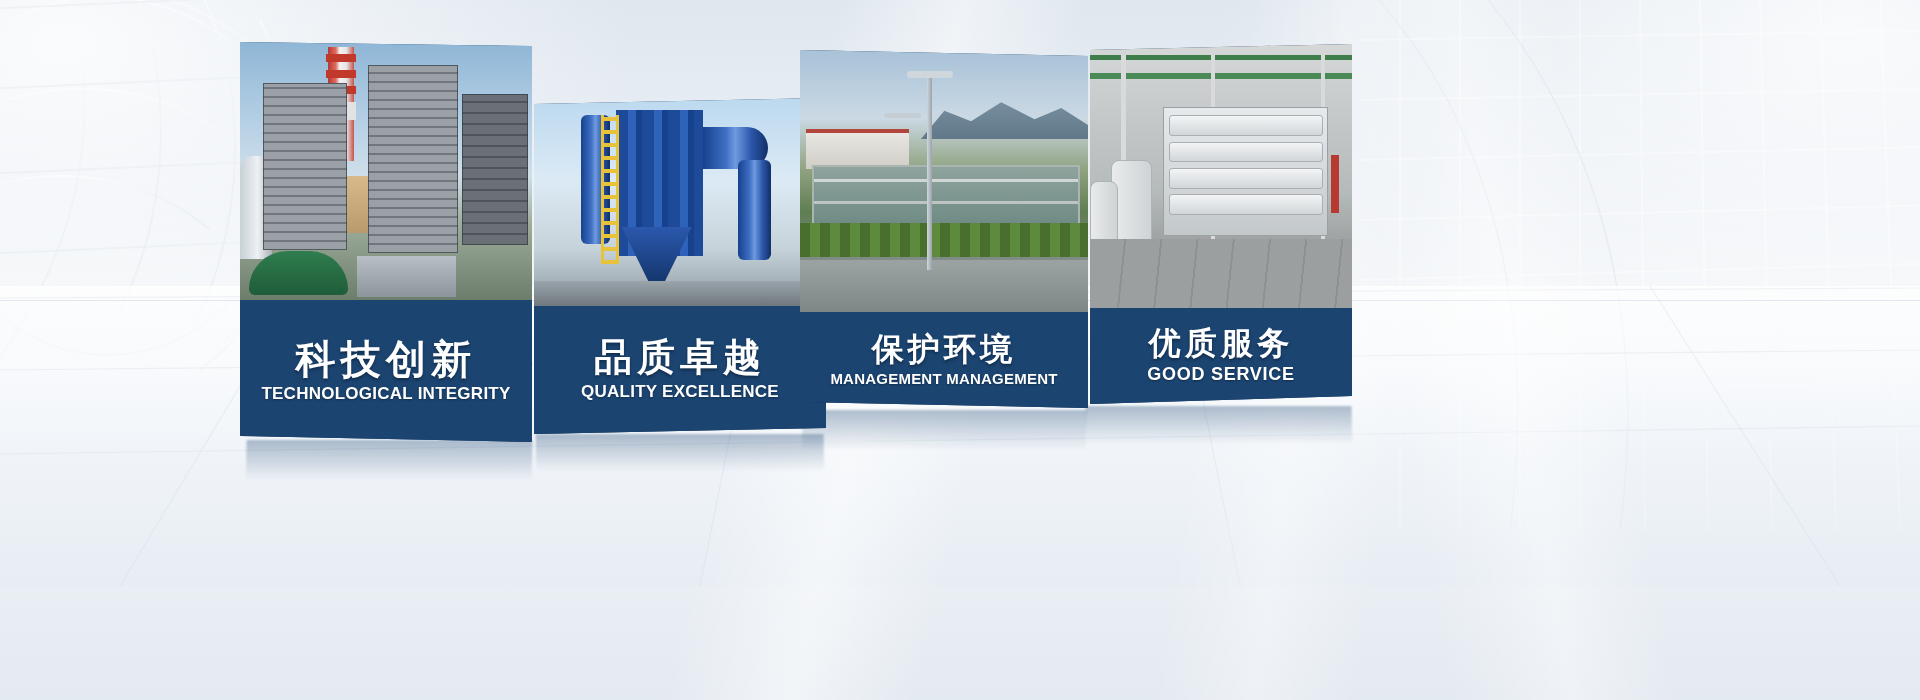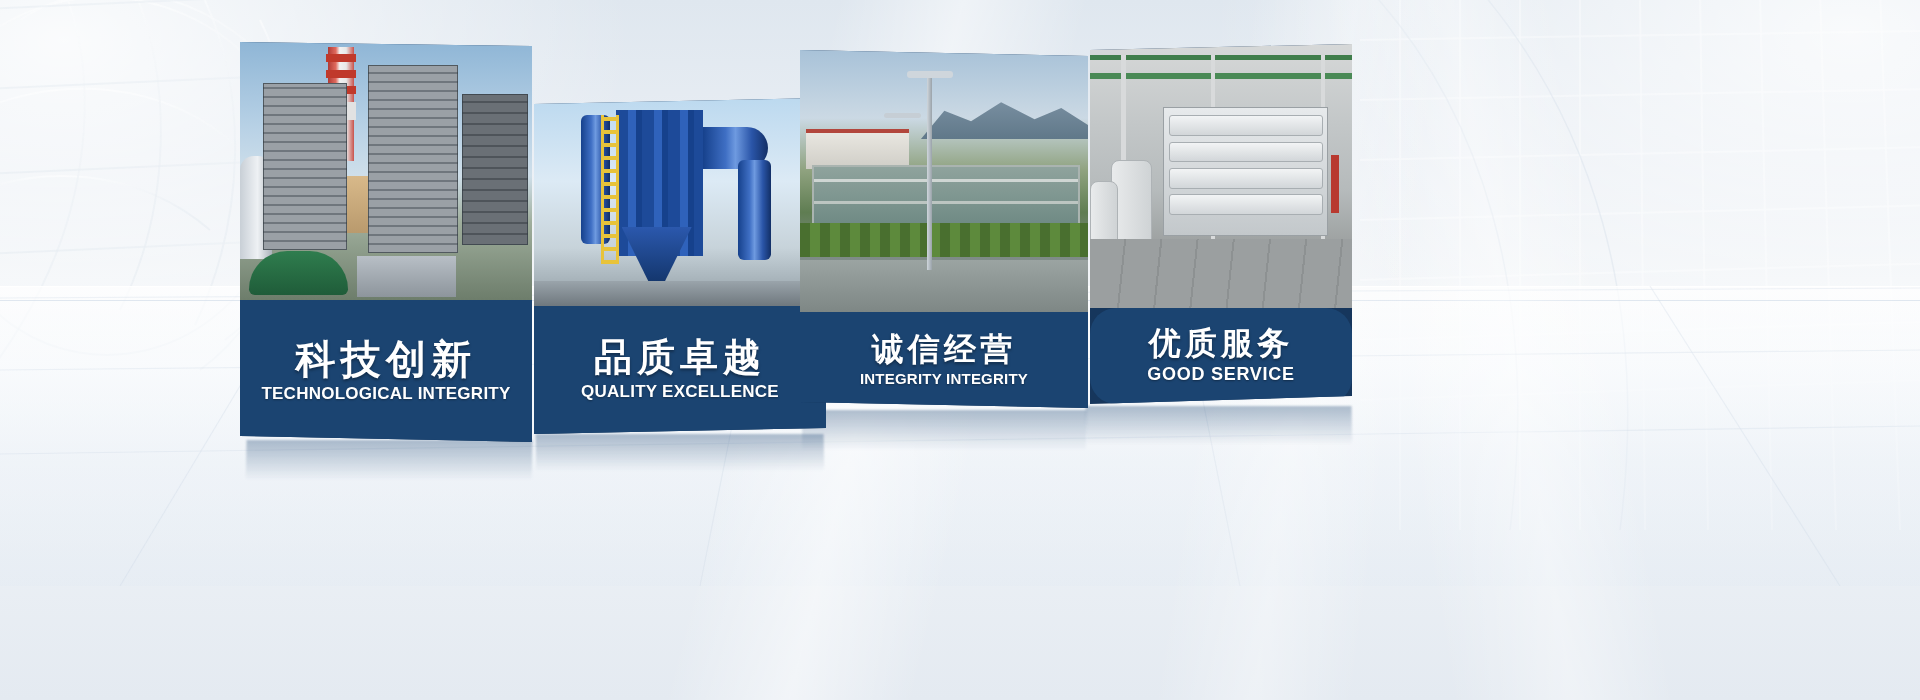--- a/index.html
+++ b/index.html
@@ -314,22 +314,22 @@
           </div>
           <div class="hedge"></div>
           <div class="road"></div>
           <div class="lamp"></div>
           <div class="lamp-h"></div>
           <div class="lamp-h2"></div>
         </div>
       </div>
       <div class="band" style="height:96px;">
         <div class="band-inner">
-          <div class="cn" style="font-size:32px;">诚信经营</div>
-          <div class="en" style="font-size:15px;">INTEGRITY INTEGRITY</div>
+          <div class="cn" style="font-size:32px;">保护环境</div>
+          <div class="en" style="font-size:15px;">MANAGEMENT MANAGEMENT</div>
         </div>
       </div>
     </div>
 
     <div class="card" style="left:1090px;top:44px;width:262px;height:360px;
                 clip-path:polygon(0 6px,100% 0,100% calc(100% - 8px),0 100%);">
       <div class="photo" style="height:264px;">
         <div class="ph p4">
           <div class="pipe-h" style="top:4%;"></div>
           <div class="pipe-h" style="top:11%;background:#4a8a56;"></div>
@@ -340,21 +340,21 @@
           <div class="membrane" style="left:30%;top:27%;width:58%;height:7%;"></div>
           <div class="membrane" style="left:30%;top:37%;width:58%;height:7%;"></div>
           <div class="membrane" style="left:30%;top:47%;width:58%;height:7%;"></div>
           <div class="membrane" style="left:30%;top:57%;width:58%;height:7%;"></div>
           <div class="tank" style="left:8%;top:44%;width:15%;height:32%;"></div>
           <div class="tank" style="left:0%;top:52%;width:10%;height:24%;"></div>
           <div class="red" style="left:92%;top:42%;width:3%;height:22%;"></div>
           <div class="floor"></div>
         </div>
       </div>
-      <div class="band" style="height:96px;border-radius:26px;">
+      <div class="band" style="height:96px;">
         <div class="band-inner">
           <div class="cn" style="font-size:32px;">优质服务</div>
           <div class="en" style="font-size:18px;letter-spacing:.04em;">GOOD SERVICE</div>
         </div>
       </div>
     </div>
 
   </div>
 
 

